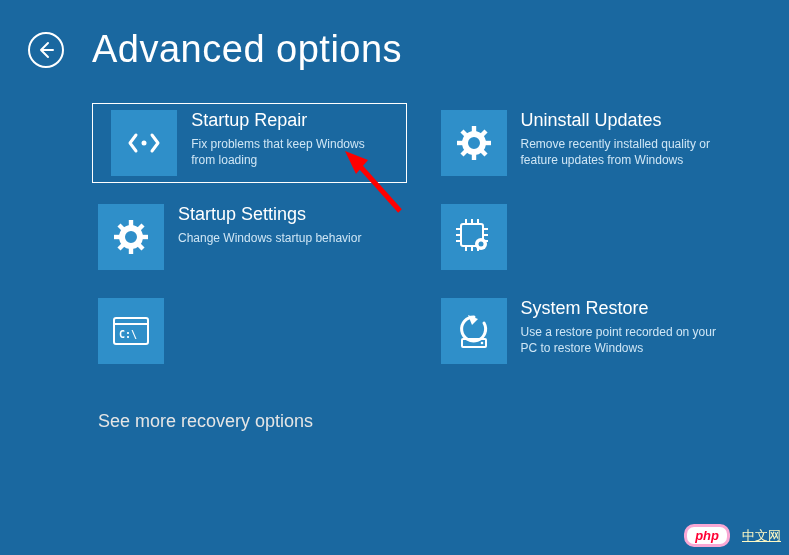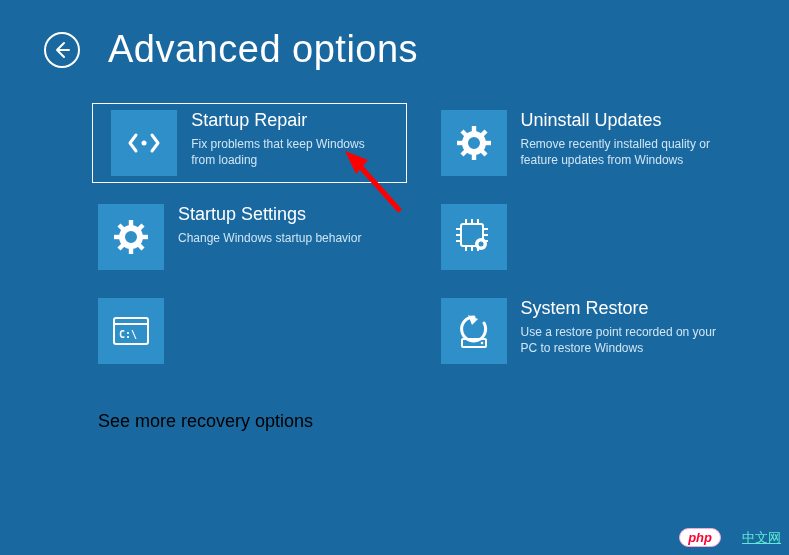--- a/index.html
+++ b/index.html
@@ -8,21 +8,21 @@
     height: 555px;
     background: #1a68a0;
     font-family: "Segoe UI Light", "Segoe UI", Arial, sans-serif;
     color: #ffffff;
     overflow: hidden;
     position: relative;
   }
   .header {
     display: flex;
     align-items: center;
-    padding: 28px 0 0 44px;
+    padding: 28px 0 0 28px;
   }
   .back-btn {
     width: 36px;
     height: 36px;
     border: 2px solid #ffffff;
     border-radius: 50%;
     display: flex;
     align-items: center;
     justify-content: center;
     cursor: pointer;
@@ -75,53 +75,53 @@
   .tile-desc {
     font-size: 12px;
     font-weight: 400;
     color: #cfe6f5;
     line-height: 1.35;
   }
   .more-link {
     padding: 40px 16px 0 98px;
     font-size: 18px;
     font-weight: 300;
-    color: #000000;
+    color: #e5e5e5;
     cursor: pointer;
   }
   
   .arrow {
     position: absolute;
     left: 340px;
     top: 146px;
     pointer-events: none;
   }
   
   .watermark {
     position: absolute;
     right: 8px;
     bottom: 8px;
     display: flex;
     align-items: center;
     font-family: sans-serif;
   }
   .wm-pill {
     background: #fff;
-    border: 1px solid #f9a8d4;
+    border: 3px solid #f9a8d4;
     color: #f03;
     font-weight: 700;
     font-size: 13px;
     font-style: italic;
     padding: 1px 8px;
     border-radius: 10px;
   }
   .wm-text {
-    color: #5eead4;
+    color: #fef9c3;
     font-size: 13px;
-    margin-left: 21px;
+    margin-left: 12px;
     text-decoration: underline;
   }
 </style>
 </head>
 <body>
 
 <div class="header">
   <div class="back-btn">
     <svg width="20" height="20" viewBox="0 0 20 20">
       <path d="M12 3 L5 10 L12 17 M5 10 H17" stroke="#ffffff" stroke-width="2" fill="none" stroke-linecap="round" stroke-linejoin="round"></path>

